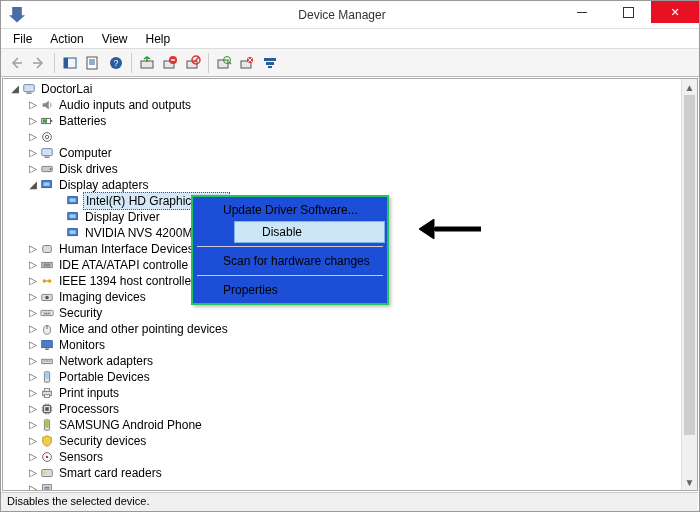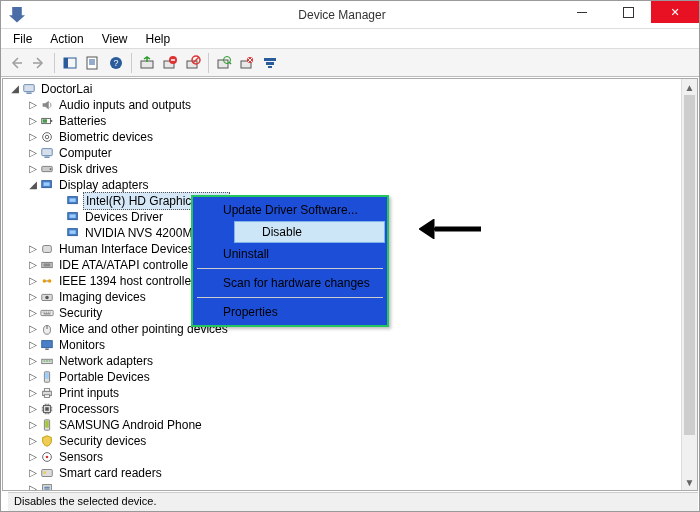--- a/index.html
+++ b/index.html
@@ -161,21 +161,21 @@
   .arrow-anno {
     position: absolute;
     left: 418px;
     top: 218px;
     z-index: 11;
   }
   .arrow-anno svg { width: 62px; height: 20px; }
   
   .statusbar {
     position: absolute;
-    left: 7px; right: 1px; bottom: 0;
+    left: 0; right: 1px; bottom: 0;
     height: 19px;
     background: #f0f0f0;
     font-size: 11px;
     padding: 2px 6px;
     border-top: 1px solid #ccc;
   }
   
   .scrollbar-v {
     position: absolute;
     right: 0; top: 0; bottom: 0;
@@ -332,21 +332,20 @@
       </div>
 
     <div class="node d1">
         <span class="exp">▷</span>
         <span class="icon">
           <svg viewBox="0 0 16 16">
             <circle cx="8" cy="8" r="5" fill="none" stroke="#555"></circle>
             <circle cx="8" cy="8" r="2" fill="none" stroke="#555"></circle>
           </svg>
         </span>
-        <span class="label">Biometric devices</span>
       </div>
 
     <div class="node d1">
         <span class="exp">▷</span>
         <span class="icon">
           <svg viewBox="0 0 16 16">
             <rect x="2" y="3" width="12" height="8" rx="1" fill="#d6e0ec" stroke="#5a7fa8"></rect>
             <rect x="5" y="12" width="6" height="1.5" fill="#5a7fa8"></rect>
           </svg>
         </span>
@@ -387,21 +386,21 @@
       </div>
 
     <div class="node d2">
         <span class="exp"></span>
         <span class="icon">
           <svg viewBox="0 0 16 16">
             <rect x="2" y="3" width="11" height="8" fill="#4a7fc8" stroke="#2a5b9b"></rect>
             <rect x="4" y="5" width="7" height="4" fill="#9cf"></rect>
           </svg>
         </span>
-        <span class="label">Devices Driver</span>
+        <span class="label">Display Driver</span>
       </div>
 
     <div class="node d2">
         <span class="exp"></span>
         <span class="icon">
           <svg viewBox="0 0 16 16">
             <rect x="2" y="3" width="11" height="8" fill="#4a7fc8" stroke="#2a5b9b"></rect>
             <rect x="4" y="5" width="7" height="4" fill="#9cf"></rect>
           </svg>
         </span>
@@ -589,21 +588,20 @@
   <div class="scrollbar-v">
     <div class="arr up">▲</div>
     <div class="thumb"></div>
     <div class="arr dn">▼</div>
   </div>
 </div>
 
 <div class="ctx-menu">
   <div class="ctx-item">Update Driver Software...</div>
   <div class="ctx-item hover">Disable</div>
-  <div class="ctx-item">Uninstall</div>
   <div class="ctx-sep"></div>
   <div class="ctx-item">Scan for hardware changes</div>
   <div class="ctx-sep"></div>
   <div class="ctx-item bold">Properties</div>
 </div>
 
 <div class="arrow-anno">
   <svg viewBox="0 0 62 20">
       <path d="M62 10H14M14 2l-12 8 12 8z" fill="#000" stroke="#000" stroke-width="3"></path>
       <path d="M62 10H16" stroke="#000" stroke-width="5"></path>

